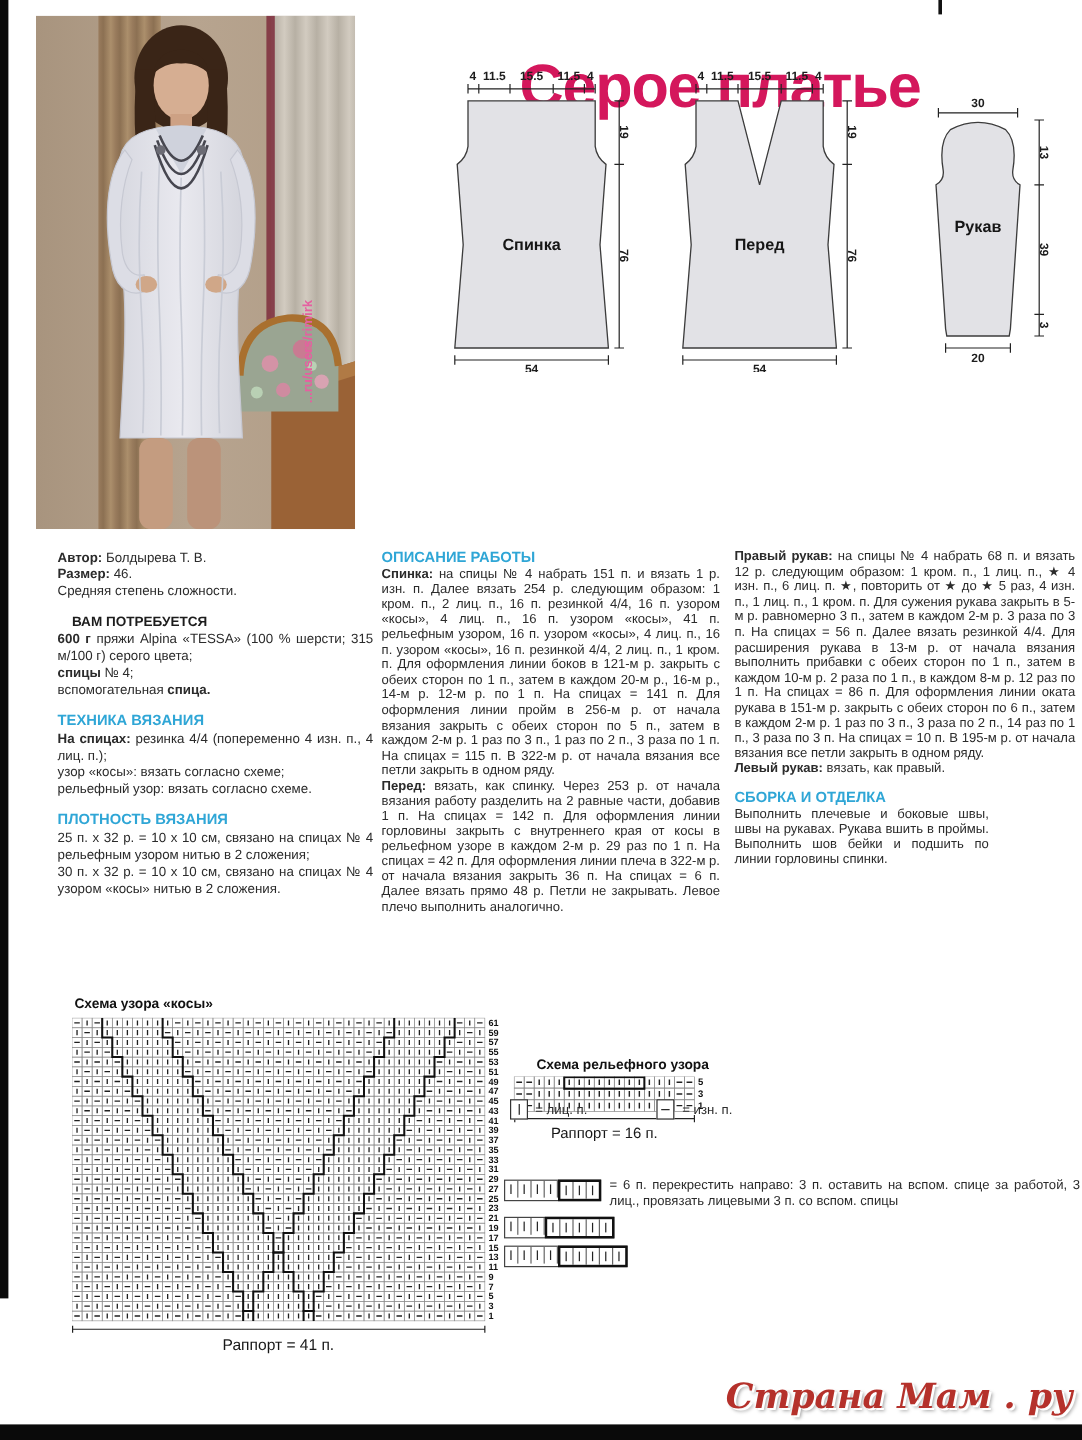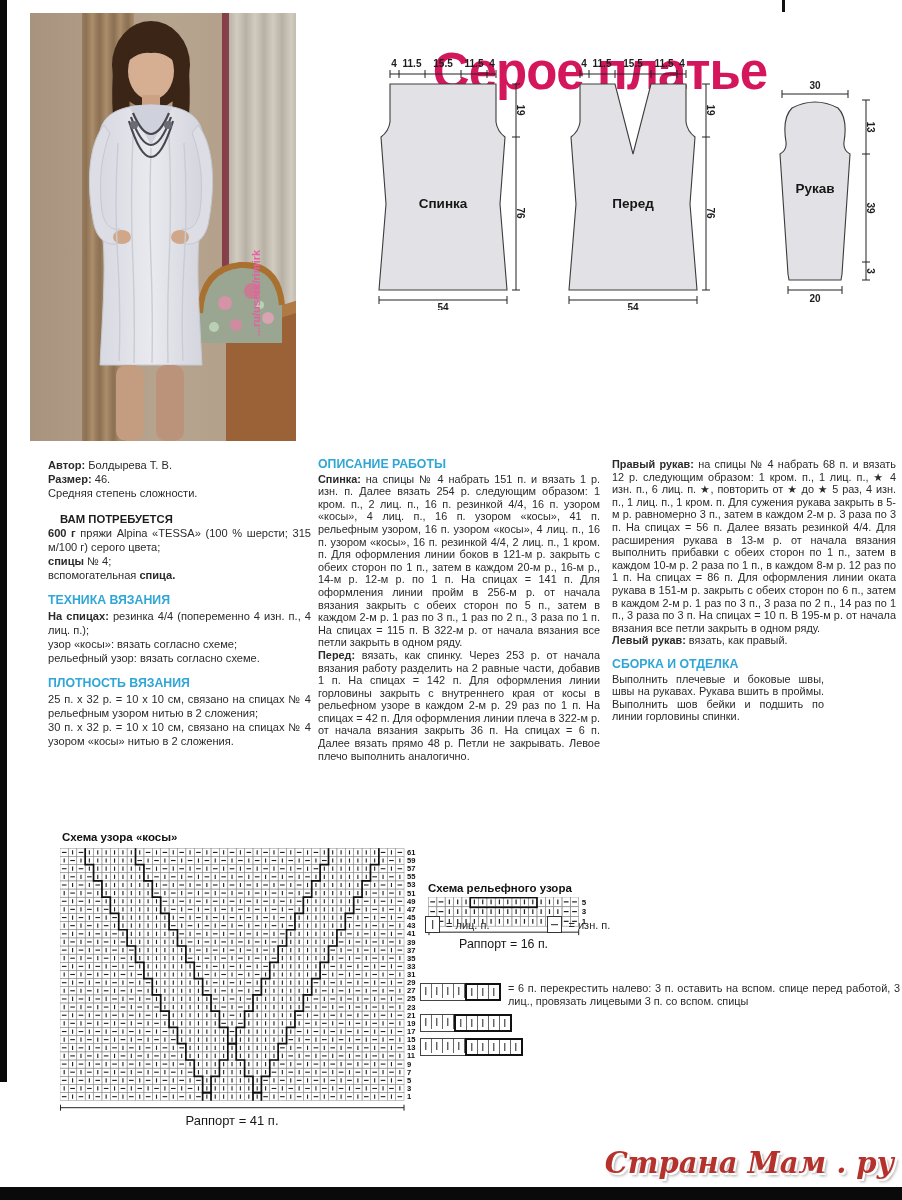--- a/index.html
+++ b/index.html
@@ -20,21 +20,21 @@
   .sec{margin:11px 0 2px 0;font-size:12.3px;font-weight:bold;color:#2fa6d6;}
   .sec.first{margin-top:0;}
   .bh{font-weight:bold;color:#1c1c1c;margin-top:12px !important;font-size:11.3px;padding-left:12px;}
   #col1{left:48px;top:458px;width:263px;line-height:14px;font-size:11.1px;}
   #col2{left:318px;top:458px;width:282px;}
   #col3{left:612px;top:458px;width:284px;}
   .narrow{width:212px;}
   
   .chart-title{position:absolute;font-size:11.5px;font-weight:bold;color:#111;}
   #cableTitle{left:62px;top:831px;}
-  #reliefTitle{left:428px;top:882px;}
+  #reliefTitle{left:447px;top:882px;}
   #cableChart{position:absolute;left:60px;top:848px;}
   #reliefChart{position:absolute;left:428px;top:897px;}
   
   #legendSingles{position:absolute;left:425px;top:916px;width:330px;display:flex;gap:58px;
                  font-size:11px;align-items:center;}
   .sitem{display:flex;align-items:center;gap:6px;}
   .scell{width:13px;height:15px;border:1.6px solid #333;position:relative;background:#fff;}
   .scell.knit::after{content:'';position:absolute;left:50%;top:3px;bottom:3px;width:1.6px;
                      background:#222;transform:translateX(-50%);}
   .scell.purl::after{content:'';position:absolute;top:50%;left:3px;right:3px;height:1.6px;
@@ -2961,21 +2961,21 @@
           <div class="c"></div>
           <div class="c"></div>
           <div class="c"></div>
           <div class="c"></div>
           <div class="boldgrp">
             <div class="c"></div>
             <div class="c"></div>
             <div class="c"></div>
           </div>
         </div>
-        <div class="ltext">= 6 п. перекрестить налево: 3 п. оставить на вспом. спице перед работой, 3 лиц., провязать лицевыми 3 п. со вспом. спицы</div>
+        <div class="ltext">= 6 п. перекрестить направо: 3 п. оставить на вспом. спице за работой, 3 лиц., провязать лицевыми 3 п. со вспом. спицы</div>
       </div>
       <div class="litem">
         <div class="lbox">
           <div class="c"></div>
           <div class="c"></div>
           <div class="c"></div>
           <div class="boldgrp">
             <div class="c"></div>
             <div class="c"></div>
             <div class="c"></div>

